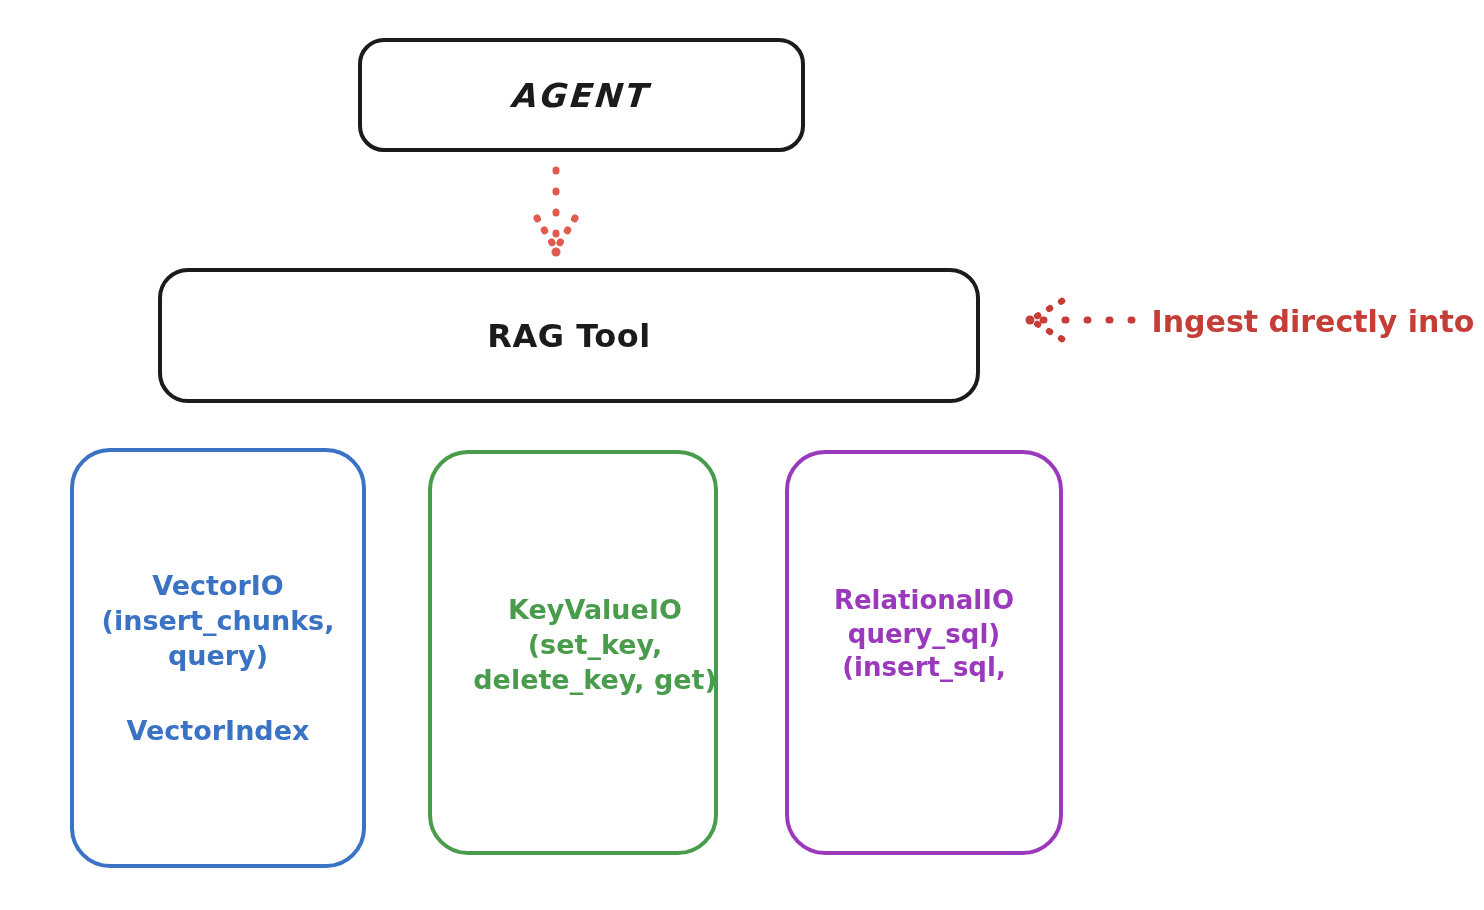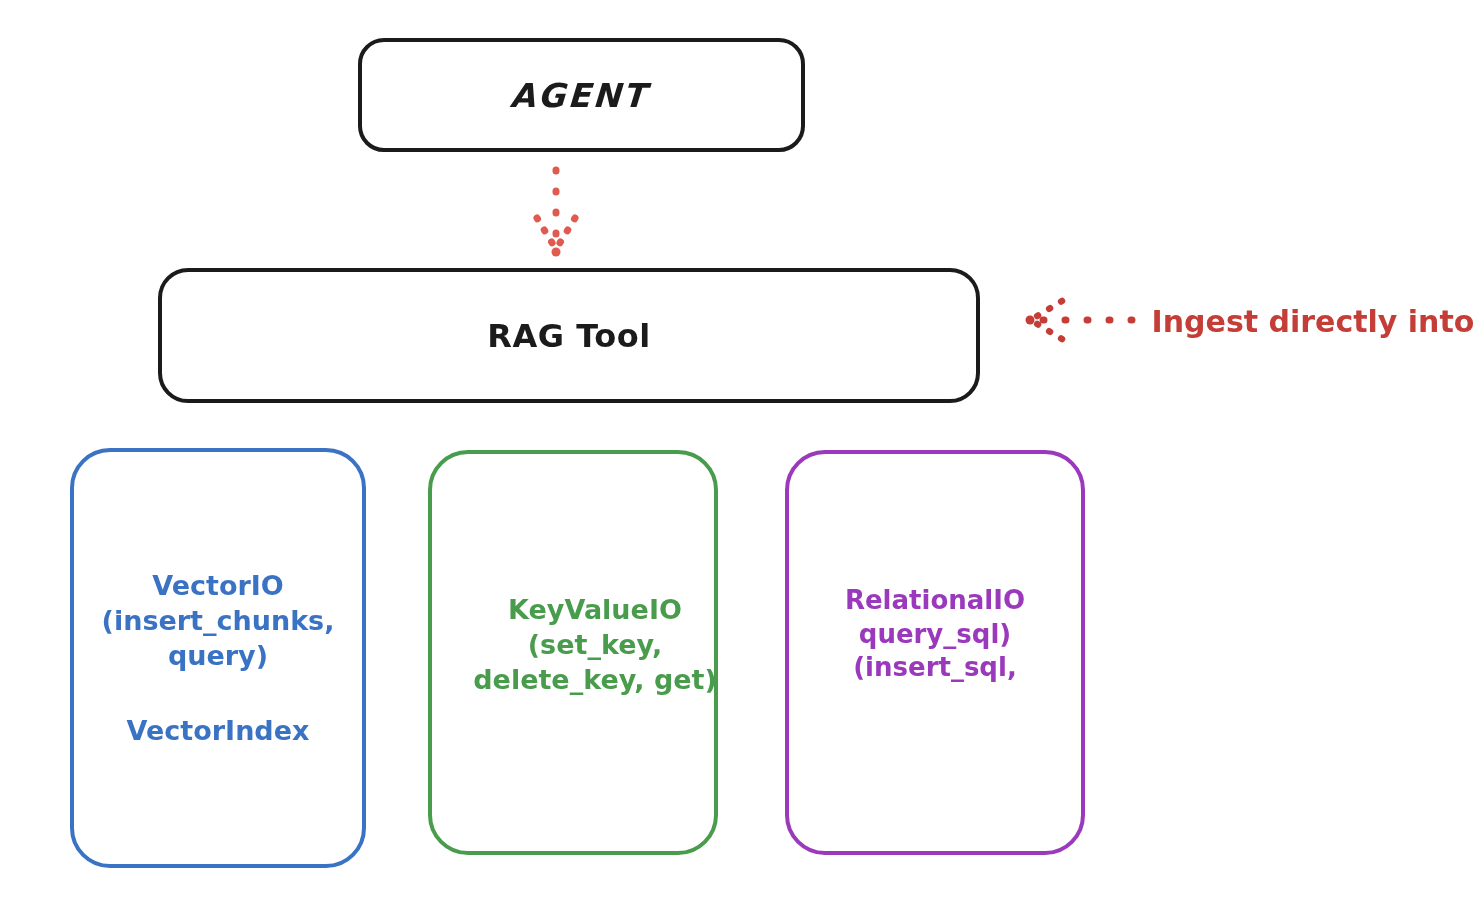--- a/index.html
+++ b/index.html
@@ -110,21 +110,21 @@
     color: #4a9c4d;
   }
   #keyvalueio-node .provider-title,
   #keyvalueio-node .provider-sig-line,
   #keyvalueio-node .provider-index { font-size: 27px; }
   #keyvalueio-node .provider-body { transform: translateY(-8px); margin-left: 44px; }
 
   #relationalio-node {
     left: 785px;
     top: 450px;
-    width: 300px;
+    width: 278px;
     height: 405px;
     border-color: #9b39bc;
     color: #9b39bc;
   }
   #relationalio-node .provider-title,
   #relationalio-node .provider-sig-line,
   #relationalio-node .provider-index { font-size: 26px; }
   #relationalio-node .provider-body { transform: translateY(-18px); }
 
   

